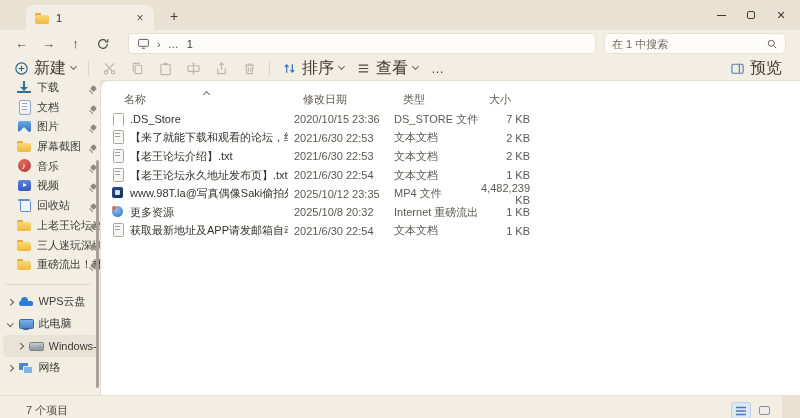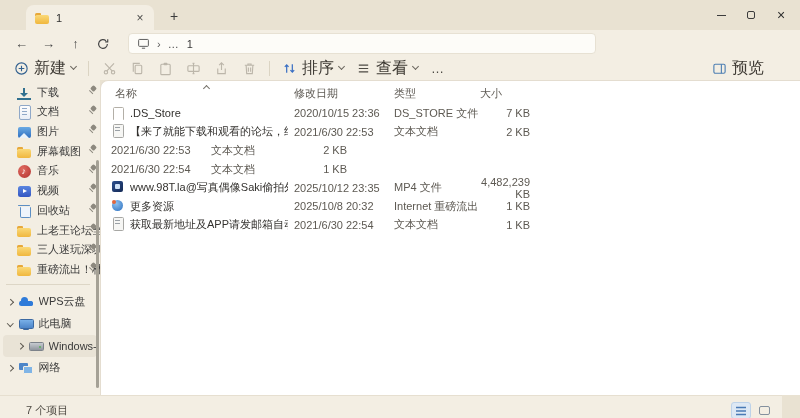--- a/index.html
+++ b/index.html
@@ -33,41 +33,41 @@
   .searchbar input{flex:1;border:none;outline:none;background:transparent;font-family:inherit;font-size:11px;color:#333;min-width:0}
   .searchbar input::placeholder{color:#6f6a61;opacity:1}
 
   
   .toolbar{position:absolute;top:57px;left:0;right:0;height:23px;background:#f3eee3;display:flex;align-items:center;padding-left:8px;font-size:16px;color:#3f3b35}
   .tbtn{display:flex;align-items:center;gap:5px;padding:0 6px;height:22px;border-radius:4px}
   .tico{width:28px;height:22px;display:flex;align-items:center;justify-content:center;border-radius:4px}
   .tdiv{width:1px;height:15px;background:#dbd4c3;margin:0 6px}
   .more::before{content:"…";font-size:13px;color:#4d4a44;letter-spacing:1px}
   .cd{width:5px;height:5px;border-right:1.1px solid #6b675f;border-bottom:1.1px solid #6b675f;transform:rotate(45deg);margin-top:-4px}
-  .tright{margin-left:auto;display:flex;align-items:flex-end;padding-right:30px}
+  .tright{margin-left:auto;display:flex;align-items:flex-end;padding-right:12px}
 
   
   .sidebar{position:absolute;top:80px;left:0;width:100px;bottom:23px;background:#f3eee3;overflow:hidden}
-  .sitem{display:flex;align-items:flex-end;height:19.7px;padding-left:17px;gap:6px;position:relative;color:#3a3a3a}
+  .sitem{display:flex;align-items:flex-start;height:19.7px;padding-left:17px;gap:6px;position:relative;color:#3a3a3a}
   .slabel{flex:1;white-space:nowrap;overflow:hidden}
   .pin{position:absolute;right:4px;top:6px;width:8px;height:8px}
   .pin::before{content:"";position:absolute;right:0;top:0;width:5px;height:5px;background:#8d897f;border-radius:1.5px;transform:rotate(45deg)}
   .pin::after{content:"";position:absolute;left:0;bottom:0;width:4.5px;height:1.2px;background:#8d897f;transform:rotate(45deg);transform-origin:right}
   .sdivider{height:1px;background:#ddd6c6;margin:7px 10px 6px 6px}
   .titem{display:flex;align-items:center;height:22px;padding-left:8px;gap:6px;position:relative;color:#3a3a3a}
   .titem.child{padding-left:18px}
   .titem.sel{background:#e9e3d6;border-radius:4px;margin:0 3px;padding-left:15px}
   .chev{flex:none;width:4.5px;height:4.5px;border-right:1.1px solid #5f5b53;border-bottom:1.1px solid #5f5b53}
   .chev.r{transform:rotate(-45deg)}
   .chev.d{transform:rotate(45deg);margin-top:-2px}
   .sscroll{position:absolute;right:1px;top:80px;width:3px;height:228px;background:#a5a196;border-radius:2px}
   .tlabel{white-space:nowrap;overflow:hidden}
 
   .panel{position:absolute;left:100px;top:80px;right:0;bottom:23px;background:#fff;border:1px solid #e4ddd0;border-right:none;border-bottom:none;border-radius:8px 0 0 0;overflow:hidden}
-  .hdr{position:relative;display:flex;align-items:center;height:21px;margin-top:2px;padding-left:14px;color:#5f5b55}
+  .hdr{position:relative;display:flex;align-items:center;height:21px;margin-top:8px;padding-left:23px;color:#5f5b55}
   .h-name{width:179px}.h-date{width:100px}.h-type{width:86px}.h-size{width:50px}
   .hup{position:absolute;left:103px;top:3px;width:5px;height:5px;border-left:1.1px solid #76726a;border-top:1.1px solid #76726a;transform:rotate(45deg)}
   .row{display:flex;align-items:center;height:18.6px;padding-left:10px;color:#33312e}
   .r-name{width:183px;display:flex;gap:6px;overflow:hidden;white-space:nowrap;padding-right:6px}
   .r-name .txt{flex:1;overflow:hidden;white-space:nowrap}
   .r-date{width:100px;color:#5d5952}
   .r-type{width:86px;color:#5d5952}
   .r-size{width:50px;text-align:right;color:#5d5952}
 
   
@@ -149,20 +149,27 @@
   </div>
   <div class="addrbar">
     <svg width="13" height="13" viewBox="0 0 16 16" fill="none" stroke="#5a5a5a" stroke-width="1.2">
       <rect x="2" y="3" width="12" height="8.5" rx="1"></rect>
         <path d="M6 13.8h4"></path>
     </svg>
     <span class="bc-sep"></span>
     <span class="bc-ellipsis"></span>
     <span>1</span>
   </div>
+  <div class="searchbar">
+    <input type="text" placeholder="在 1 中搜索" style="">
+    <svg width="12" height="12" viewBox="0 0 16 16" fill="none" stroke="#5f5f5f" stroke-width="1.3">
+      <circle cx="7" cy="7" r="4"></circle>
+        <path d="M10 10l3.5 3.5"></path>
+    </svg>
+  </div>
 
   <div class="toolbar">
     <div class="tbtn">
       <svg width="15" height="15" viewBox="0 0 16 16" fill="none" stroke="#31608f" stroke-width="1.2">
         <circle cx="8" cy="8" r="6"></circle>
           <path d="M8 5v6M5 8h6"></path>
       </svg>
       <span>新建</span>
       <span class="cd"></span>
     </div>
@@ -328,25 +335,33 @@
     <div class="row">
       <span class="r-name">
           <span class="fic" data-icon="text-file-icon"></span>
           <span class="txt">【来了就能下载和观看的论坛，纯免费！】.txt</span>
         </span>
       <span class="r-date">2021/6/30 22:53</span>
       <span class="r-type">文本文档</span>
       <span class="r-size">2 KB</span>
     </div>
     <div class="row">
+      <span class="r-name">
+          <span class="fic" data-icon="text-file-icon"></span>
+          <span class="txt">【老王论坛介绍】.txt</span>
+        </span>
       <span class="r-date">2021/6/30 22:53</span>
       <span class="r-type">文本文档</span>
       <span class="r-size">2 KB</span>
     </div>
     <div class="row">
+      <span class="r-name">
+          <span class="fic" data-icon="text-file-icon"></span>
+          <span class="txt">【老王论坛永久地址发布页】.txt</span>
+        </span>
       <span class="r-date">2021/6/30 22:54</span>
       <span class="r-type">文本文档</span>
       <span class="r-size">1 KB</span>
     </div>
     <div class="row">
       <span class="r-name">
           <span class="fic" data-icon="mp4-file-icon"></span>
           <span class="txt">www.98T.la@写真偶像Saki偷拍外流！恩德摄...</span>
         </span>
       <span class="r-date">2025/10/12 23:35</span>

